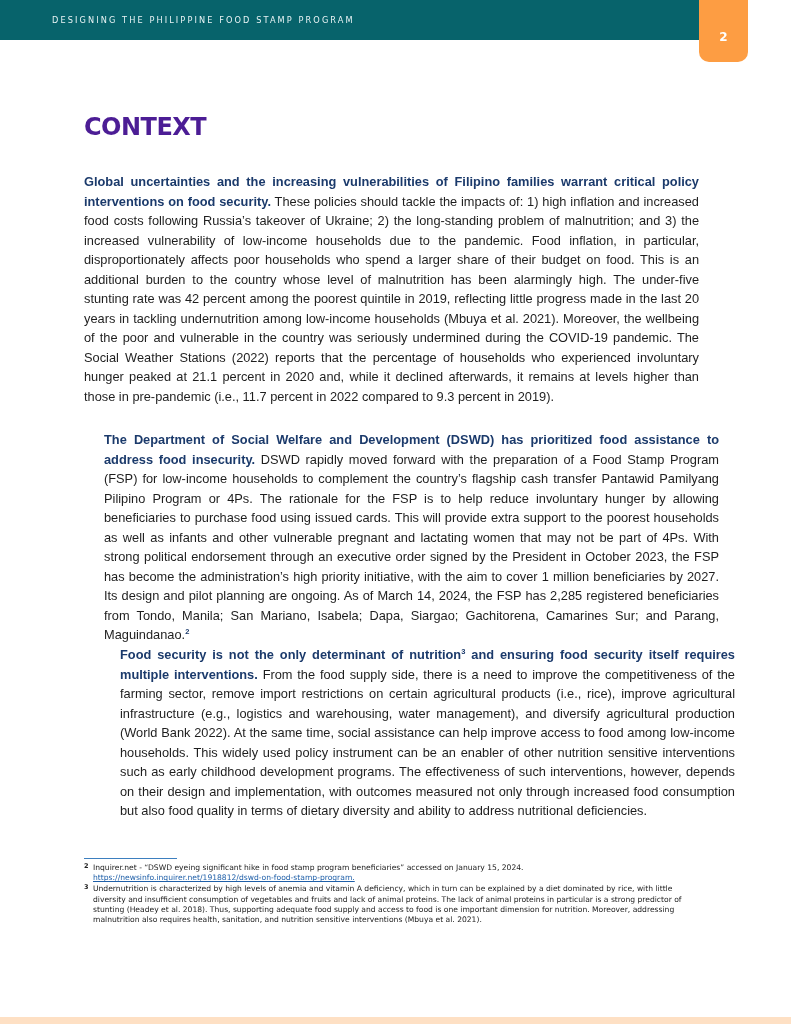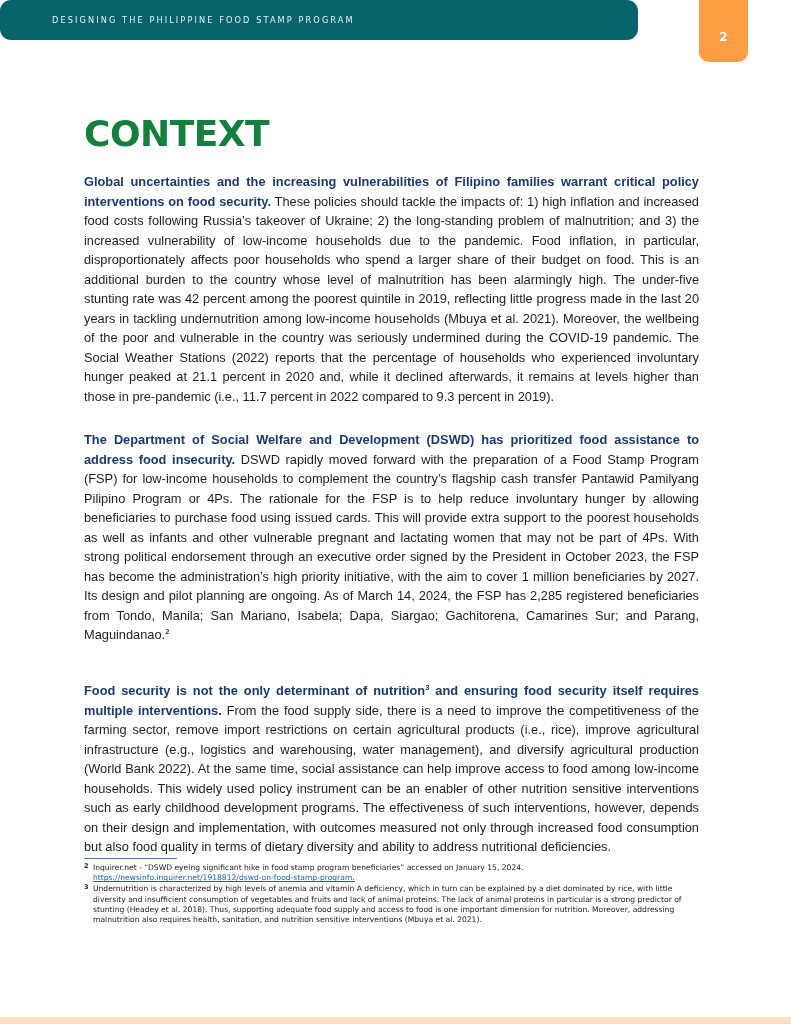--- a/index.html
+++ b/index.html
@@ -1,56 +1,55 @@
 <!DOCTYPE html>
 <html><head>
   <meta charset="utf-8">
   <style>
     * { margin: 0; padding: 0; box-sizing: border-box; }
     html, body { width: 791px; height: 1024px; background: #ffffff; overflow: hidden; }
     body { position: relative; font-family: "Liberation Sans", "DejaVu Sans", sans-serif; color: #1a1a1a; }
 
     .top-bar {
-      position: absolute; left: 0; top: 0; width: 638px; height: 40px;
+      position: absolute; left: 0; top: 0; width: 747px; height: 40px;
       background: #07636b;
-      border-radius: 11px;
     }
     .running-title {
       position: absolute; left: 52px; top: 15px;
       font-size: 8.2px; letter-spacing: 2.1px; color: #e8f3f4;
       font-family: "DejaVu Sans", sans-serif;
       text-transform: uppercase;
     }
     .page-tab {
       position: absolute; left: 699px; top: 0; width: 49px; height: 62px;
       background: #fd9d43;
       border-radius: 0 0 10px 10px;
     }
     .page-number {
       position: absolute; left: 0; width: 100%; top: 30px;
       text-align: center; color: #ffffff; font-weight: bold; font-size: 12px;
       font-family: "DejaVu Sans", sans-serif;
     }
 
     .section-title {
       position: absolute; left: 84px; top: 113px;
-      font-size: 36px; font-weight: bold; color: #15803d;
+      font-size: 24px; font-weight: bold; color: #4c1d95;
       font-family: "DejaVu Sans", sans-serif; letter-spacing: -0.5px;
     }
 
     .body-text {
       position: absolute; left: 84px; width: 615px;
       font-size: 12.8px; line-height: 19.5px; text-align: justify;
       color: #1e1e1e;
       font-family: "Liberation Sans", sans-serif;
     }
     .lead { color: #1b3a6b; font-weight: bold; }
     .p1 { top: 172px; }
-    .p2 { top: 430px; }
-    .p3 { top: 681px; }
+    .p2 { top: 430px; margin-left: 20px; }
+    .p3 { top: 645px; margin-left: 36px; }
     sup.fnref { font-size: 7.5px; color: #1b3a6b; font-weight: bold; vertical-align: super; line-height: 0; }
 
     .footnote-rule {
       position: absolute; left: 84px; top: 858px; width: 93px; height: 1px; background: #3d7fbf;
     }
     .footnotes {
       position: absolute; left: 84px; top: 863px; width: 600px;
       font-size: 7.6px; line-height: 10.2px; color: #222;
       font-family: "DejaVu Sans", sans-serif;
     }

